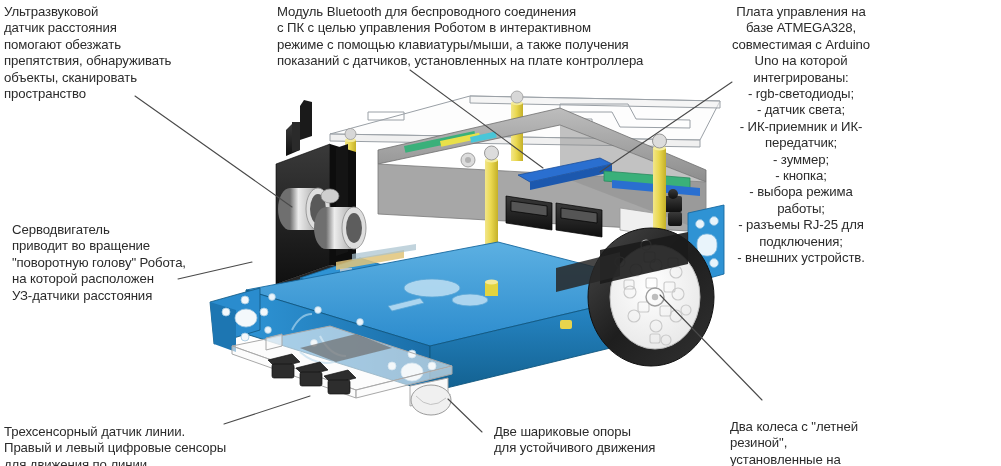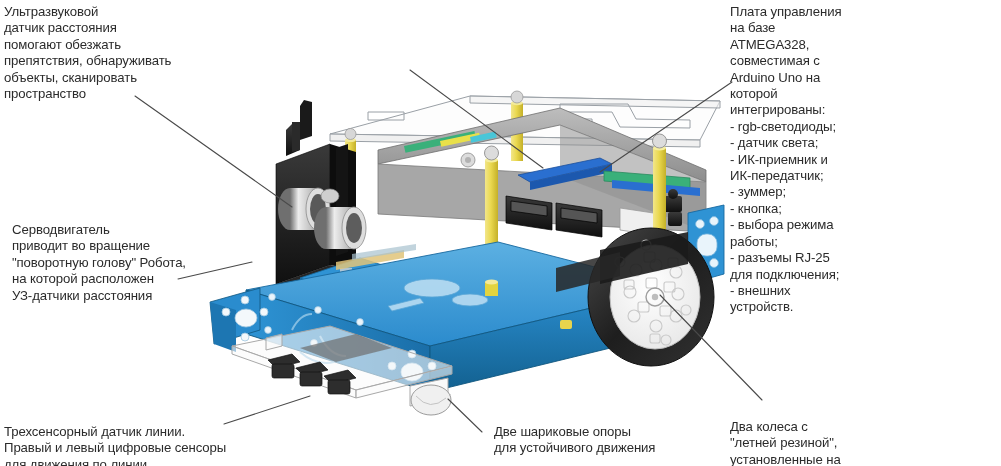--- a/index.html
+++ b/index.html
@@ -7,20 +7,21 @@
   body{
     font-family:"Liberation Sans","DejaVu Sans",sans-serif;
     -webkit-font-smoothing:antialiased;
   }
   #stage{
     position:relative;
     width:847px;
     height:466px;
     background:#ffffff;
     overflow:hidden;
+    padding-left:25px;
   }
   .callout{
     position:absolute;
     color:#2b2b2b;
     font-size:13.2px;
     line-height:16.4px;
     white-space:pre-line;
     letter-spacing:-0.1px;
   }
   #art{position:absolute;left:0;top:0;width:1001px;height:466px;}
@@ -314,21 +315,25 @@
         <line x1="762" y1="400" x2="660" y2="295"></line>
       </g>
   </svg>
 
   <div class="callout" style="left: 4px; top: 4px;">Ультразвуковой
 датчик расстояния
 помогают обезжать
 препятствия, обнаруживать
 объекты, сканировать
 пространство</div>
-  <div class="callout" style="left: 730px; top: 4px;">Плата управления на базе ATMEGA328,
+  <div class="callout" style="left: 277px; top: 4px;">Модуль Bluetooth для беспроводного соединения
+с ПК с целью управления Роботом в интерактивном
+режиме с помощью клавиатуры/мыши, а также получения
+показаний с датчиков, установленных на плате контроллера</div>
+  <div class="callout" style="left: 730px; top: 4px; text-align: center;">Плата управления на базе ATMEGA328,
 совместимая с Arduino Uno на которой
 интегрированы:
 - rgb-светодиоды;
 - датчик света;
 - ИК-приемник и ИК-передатчик;
 - зуммер;
 - кнопка;
 - выбора режима работы;
 - разъемы RJ-25 для подключения;
 - внешних устройств.</div>

